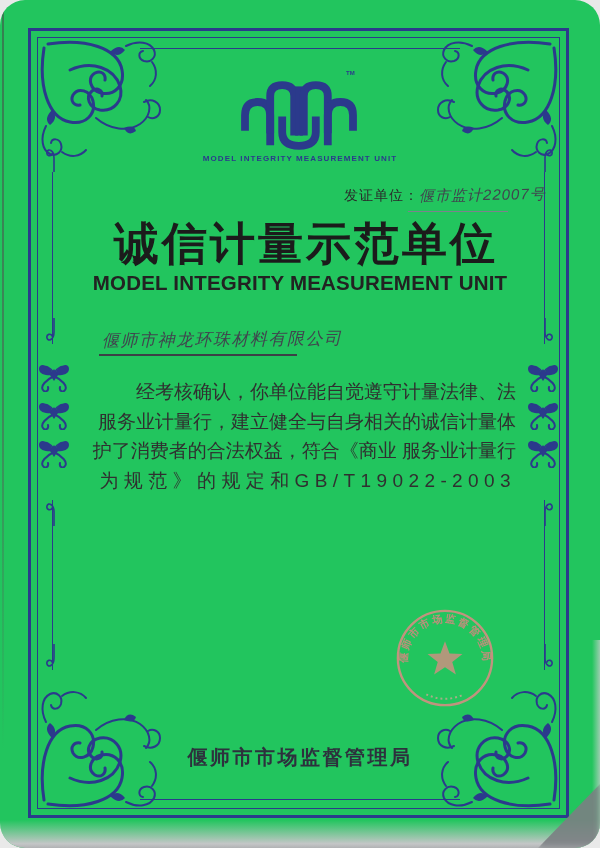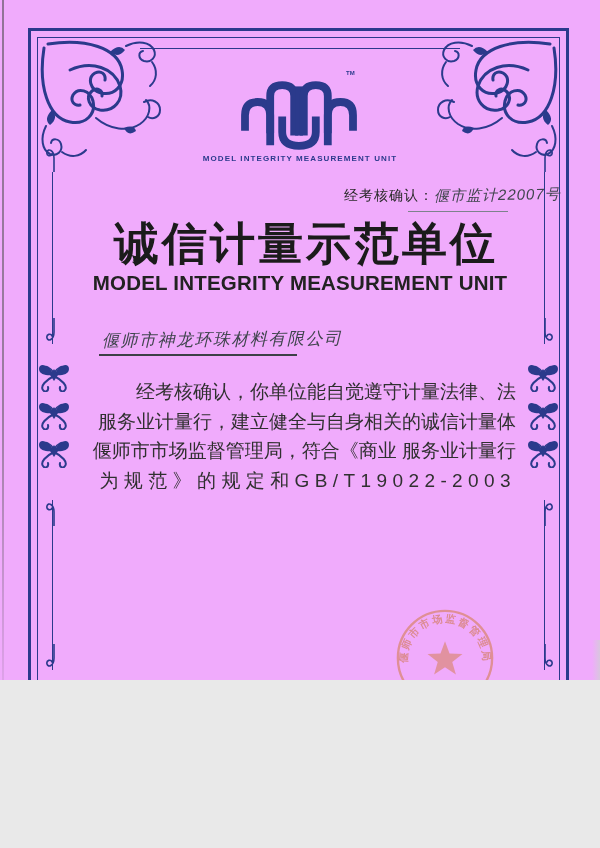--- a/index.html
+++ b/index.html
@@ -4,22 +4,22 @@
 <style>
   :root{
     --navy:#2b3a8c;
     --ink:#40454e;
     --body:#303030;
     --seal:#dd8b84;
   }
   *{margin:0;padding:0;box-sizing:border-box;}
   html,body{background:#e9e9e9;}
   .page{
-    position:relative;width:600px;height:680px;background:#f0abfc;
-    overflow:hidden;font-family:"Liberation Sans",sans-serif;
+    position:relative;width:600px;height:848px;background:#22c55e;
+    overflow:hidden;font-family:"Liberation Sans",sans-serif;border-radius:25px;
   }
   
   .frame-outer{position:absolute;left:28px;top:28px;width:541px;height:790px;border:3px solid var(--navy);}
   .frame-inner{position:absolute;left:37px;top:37px;width:523px;height:772px;border:1px solid var(--navy);}
   .iline{position:absolute;background:var(--navy);}
   .iline.h{height:1.4px;}
   .iline.v{width:1.4px;}
   .corner{position:absolute;width:122px;height:122px;}
   .corner svg{width:100%;height:100%;}
   .c-tr{transform:scaleX(-1);}
@@ -257,34 +257,34 @@
         <path d="M148,92 V30 Q148,12 128,12 Q108,12 108,30 V96"></path>
         <path d="M190,88 V62 Q190,40 169,40 Q148,40 148,62 V112"></path>
         <path d="M72,64 V90 Q72,113 100,113 Q128,113 128,90 V64"></path>
       </g>
     </svg>
   </div>
   <div class="logo-tm">TM</div>
   <div class="logo-sub">MODEL INTEGRITY MEASUREMENT UNIT</div>
 
   <div class="certno">
-    <span class="lab">经考核确认：</span><span class="val">偃市监计22007号</span>
+    <span class="lab">发证单位：</span><span class="val">偃市监计22007号</span>
   </div>
   <div class="certno-line"></div>
 
   <div class="title-zh">诚信计量示范单位</div>
   <div class="title-en">MODEL INTEGRITY MEASUREMENT UNIT</div>
 
   <div class="recipient">偃师市神龙环珠材料有限公司</div>
   <div class="recipient-line"></div>
 
   <div class="body-text">
     <div class="bline indent">经考核确认，你单位能自觉遵守计量法律、法</div>
     <div class="bline">服务业计量行，建立健全与自身相关的诚信计量体</div>
-    <div class="bline">偃师市市场监督管理局，符合《商业 服务业计量行</div>
+    <div class="bline">护了消费者的合法权益，符合《商业 服务业计量行</div>
     <div class="bline spread">为规范》的规定和GB/T19022-2003</div>
   </div>
 
   <div class="seal">
     <svg viewBox="0 0 110 110">
       <defs>
         <path id="sealArc" d="M20,73 A38.5,38.5 0 1 1 90,73"></path>
       </defs>
       <circle cx="55" cy="55" r="48" fill="none" stroke="#dd8b84" stroke-width="2.4"></circle>
       <path d="M55,38 L59.6,50.4 L72.8,50.9 L62.4,59.1 L66.1,71.8 L55,64.4 L43.9,71.8 L47.6,59.1 L37.2,50.9 L50.4,50.4 Z" fill="#dd8b84" opacity="0.9"></path>

